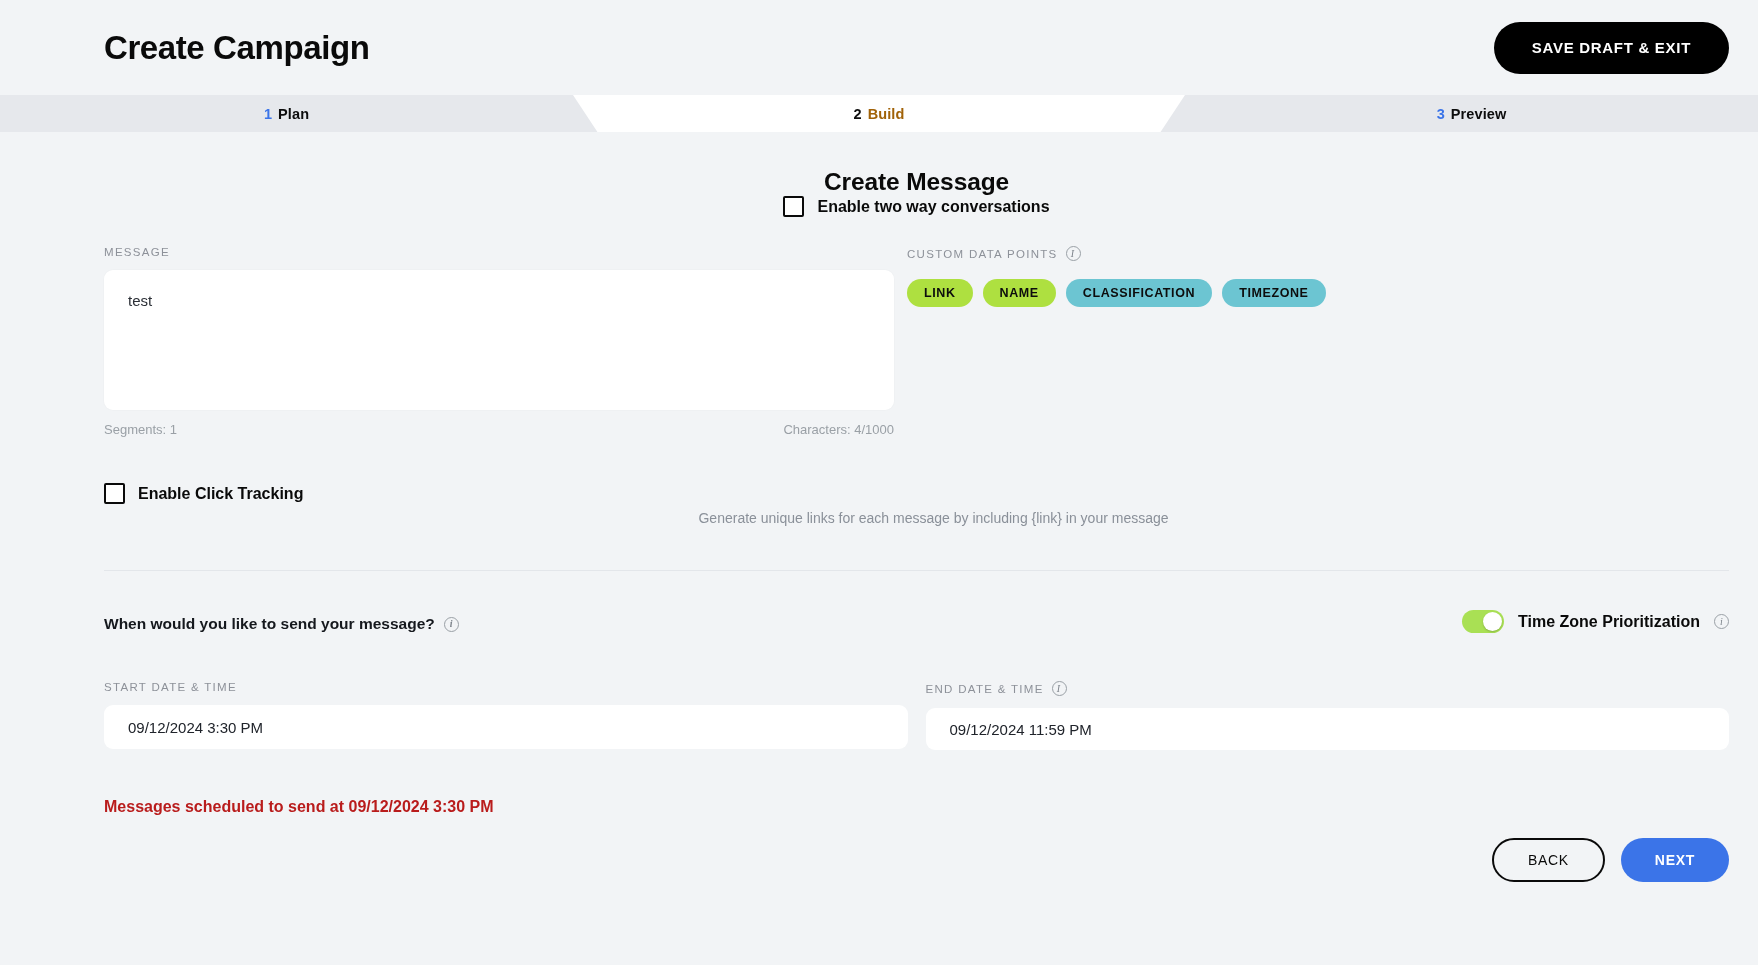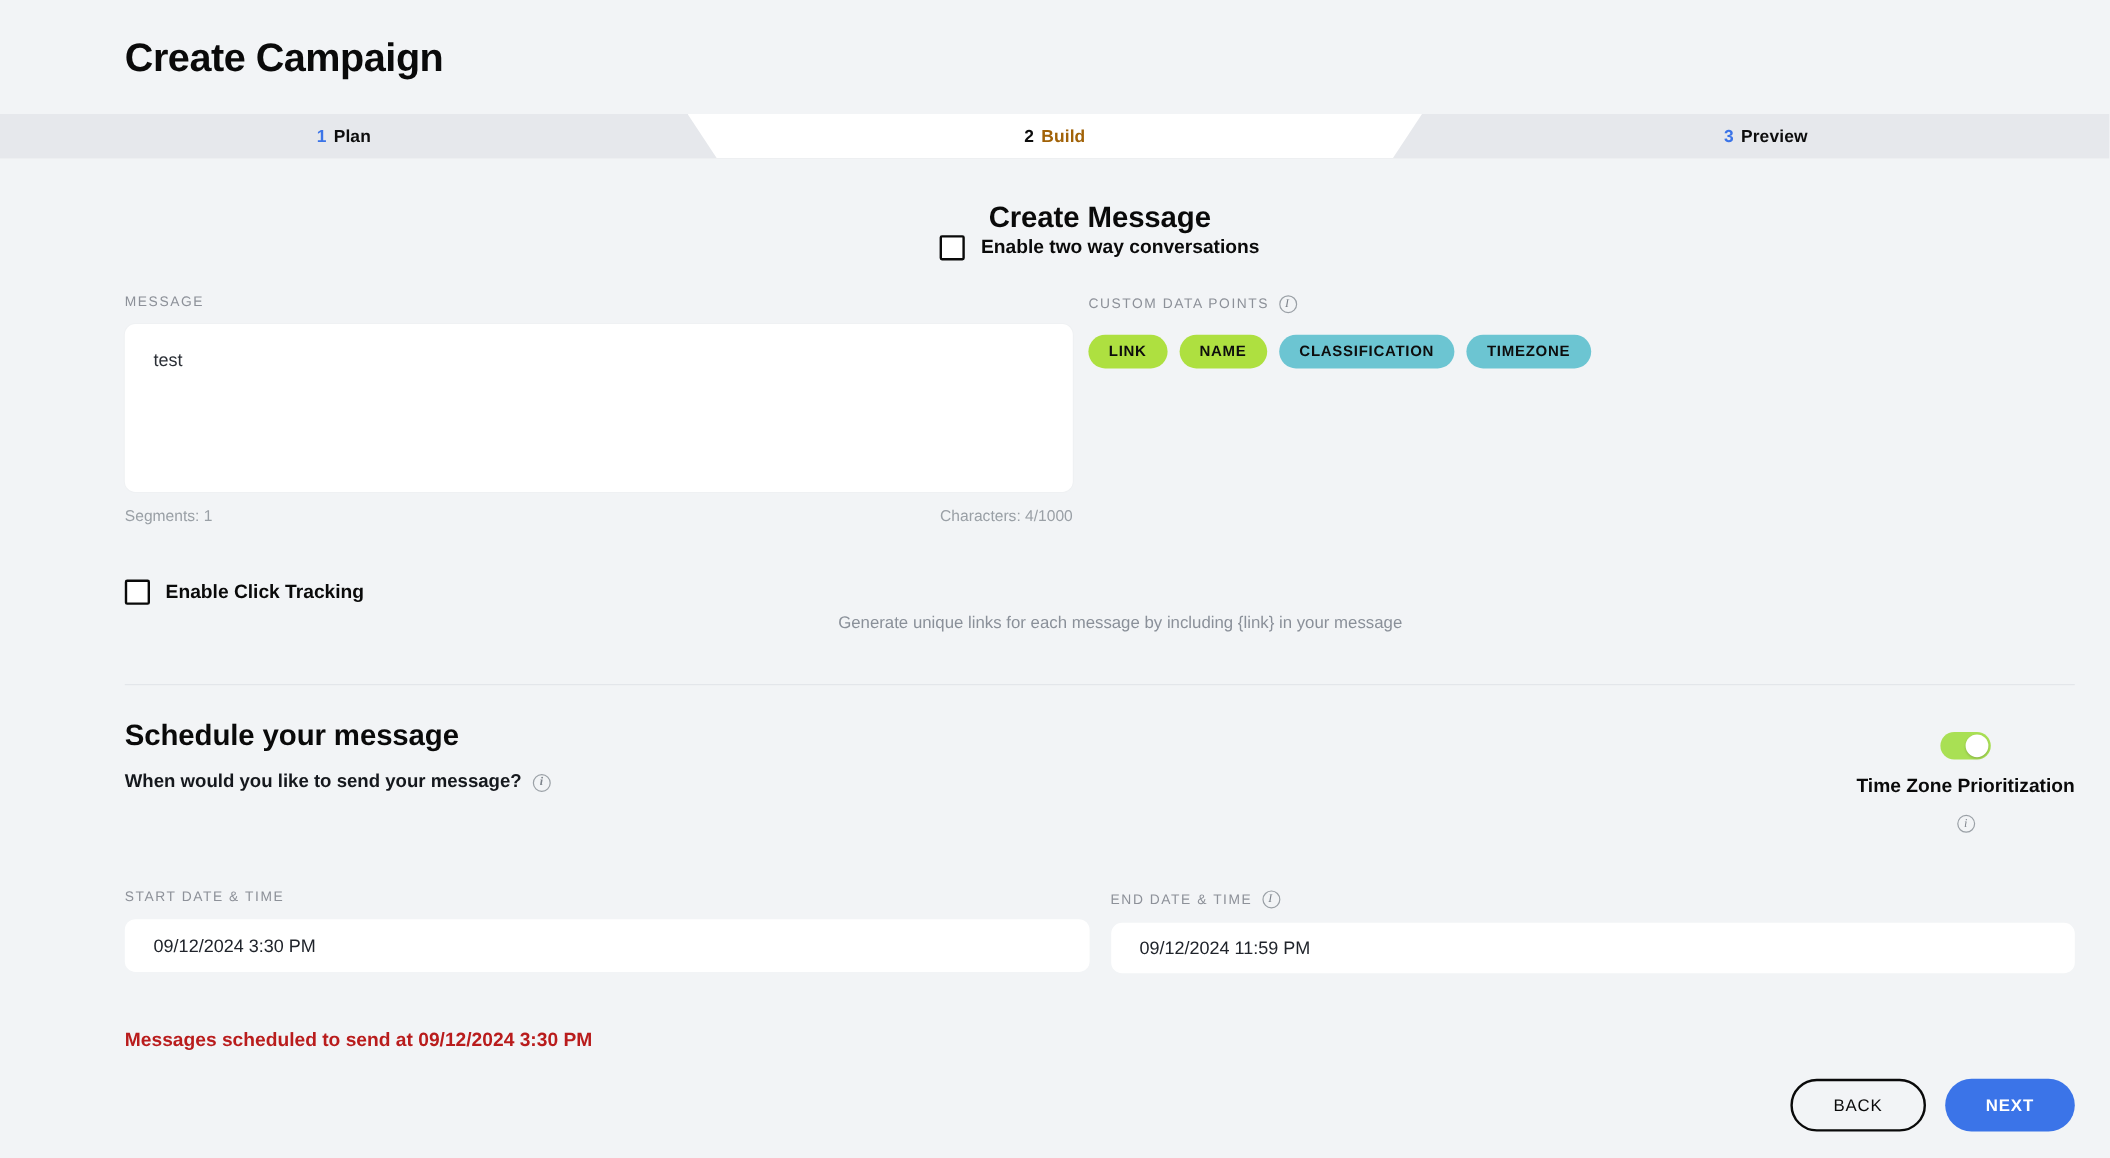--- a/index.html
+++ b/index.html
@@ -190,21 +190,21 @@
   }
   .sched-title { font-size: 24.5px; font-weight: 700; color: #0a0a0a; letter-spacing: -0.1px; }
   .sched-q {
     margin-top: 15px;
     font-size: 15.5px;
     font-weight: 700;
     color: #15181d;
     display: flex; align-items: center; gap: 9px; text-align: center;
   }
 
-  .toggle-row { display: flex; align-items: center; gap: 14px; padding-top: 10px; flex-direction: column; }
+  .toggle-row { display: flex; align-items: center; gap: 14px; padding-top: 10px; }
   .toggle {
     width: 42px; height: 23px;
     background: #a9e054;
     border-radius: 12px;
     position: relative;
     cursor: pointer;
     flex: none;
   }
   .toggle .knob {
     position: absolute;
@@ -273,20 +273,21 @@
     font-family: "Liberation Sans", sans-serif;
   }
 </style>
 </head>
 <body>
 
 <div class="page">
 
   <div class="header">
     <div class="page-title">Create Campaign</div>
+    <button class="save-draft-btn">SAVE DRAFT &amp; EXIT</button>
   </div>
 
   <div class="stepper">
     <div class="step step-1">
       <span class="num">1</span>
       <span class="lbl">Plan</span>
     </div>
     <div class="step step-2">
       <span class="num">2</span>
       <span class="lbl">Build</span>
@@ -338,21 +339,20 @@
         <div class="chkbox"></div>
         <div class="chk-label">Enable Click Tracking</div>
       </div>
       <div class="ct-sub">Generate unique links for each message by including {link} in your message</div>
     </div>
 
     <div class="divider"></div>
 
     <div class="sched-head">
       <div>
-        <div class="sched-title">Schedule your message</div>
         <div class="sched-q">
           <span>When would you like to send your message?</span>
           <span class="info-i">i</span>
         </div>
       </div>
       <div class="toggle-row">
         <div class="toggle">
           <div class="knob"></div>
         </div>
         <div class="toggle-label">Time Zone Prioritization</div>

